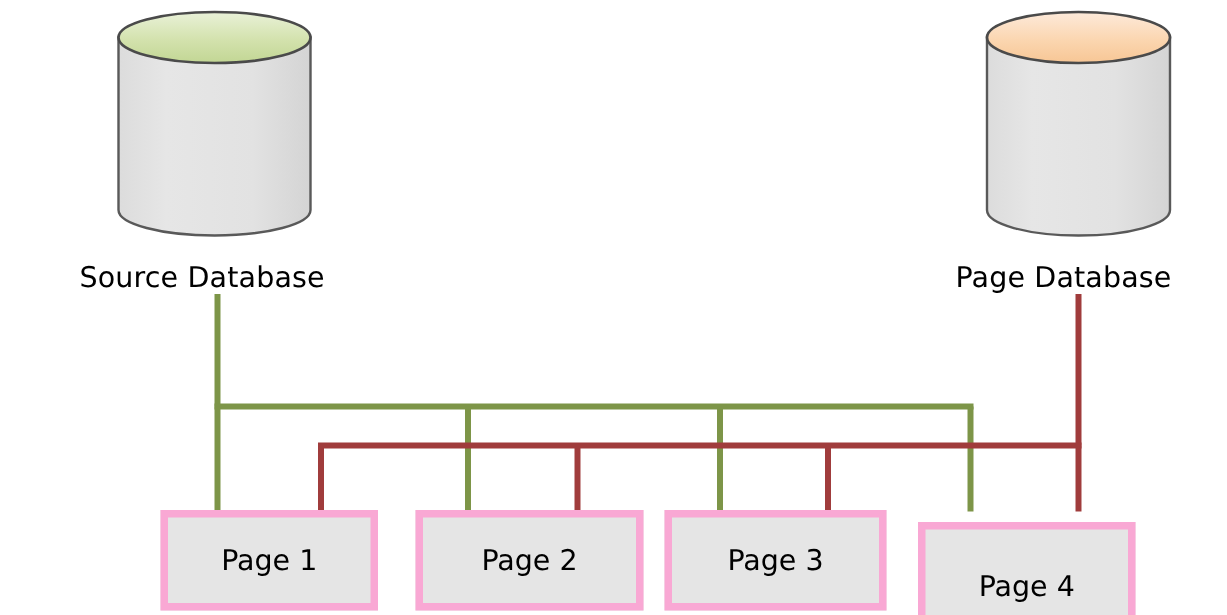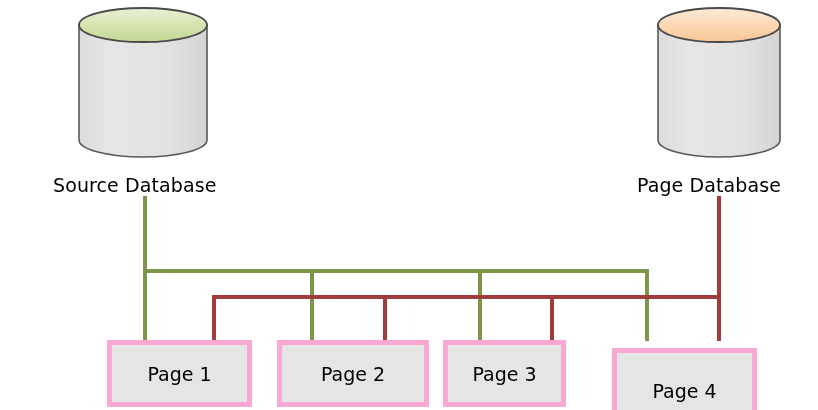--- a/index.html
+++ b/index.html
@@ -110,21 +110,21 @@
     </g>
   </svg>
 
   <div class="boxes-layer">
     <div class="page-box" style="left:107px; top:340px; width:145px; height:67px;">
       <span class="page-box-label">Page 1</span>
     </div>
     <div class="page-box" style="left:277px; top:340px; width:152px; height:67px;">
       <span class="page-box-label">Page 2</span>
     </div>
-    <div class="page-box" style="left:443px; top:340px; width:123px; height:67px;align-items:center;">
+    <div class="page-box" style="left:443px; top:340px; width:148px; height:67px;align-items:center;">
       <span class="page-box-label">Page 3</span>
     </div>
     <div class="page-box" style="left:612px; top:348px; width:145px; height:85px;">
       <span class="page-box-label">Page 4</span>
     </div>
   </div>
 
   <div class="labels-layer">
     <span class="db-label" style="left:53px; top:174px;">Source Database</span>
     <span class="db-label" style="left:637px; top:174px;">Page Database</span>

